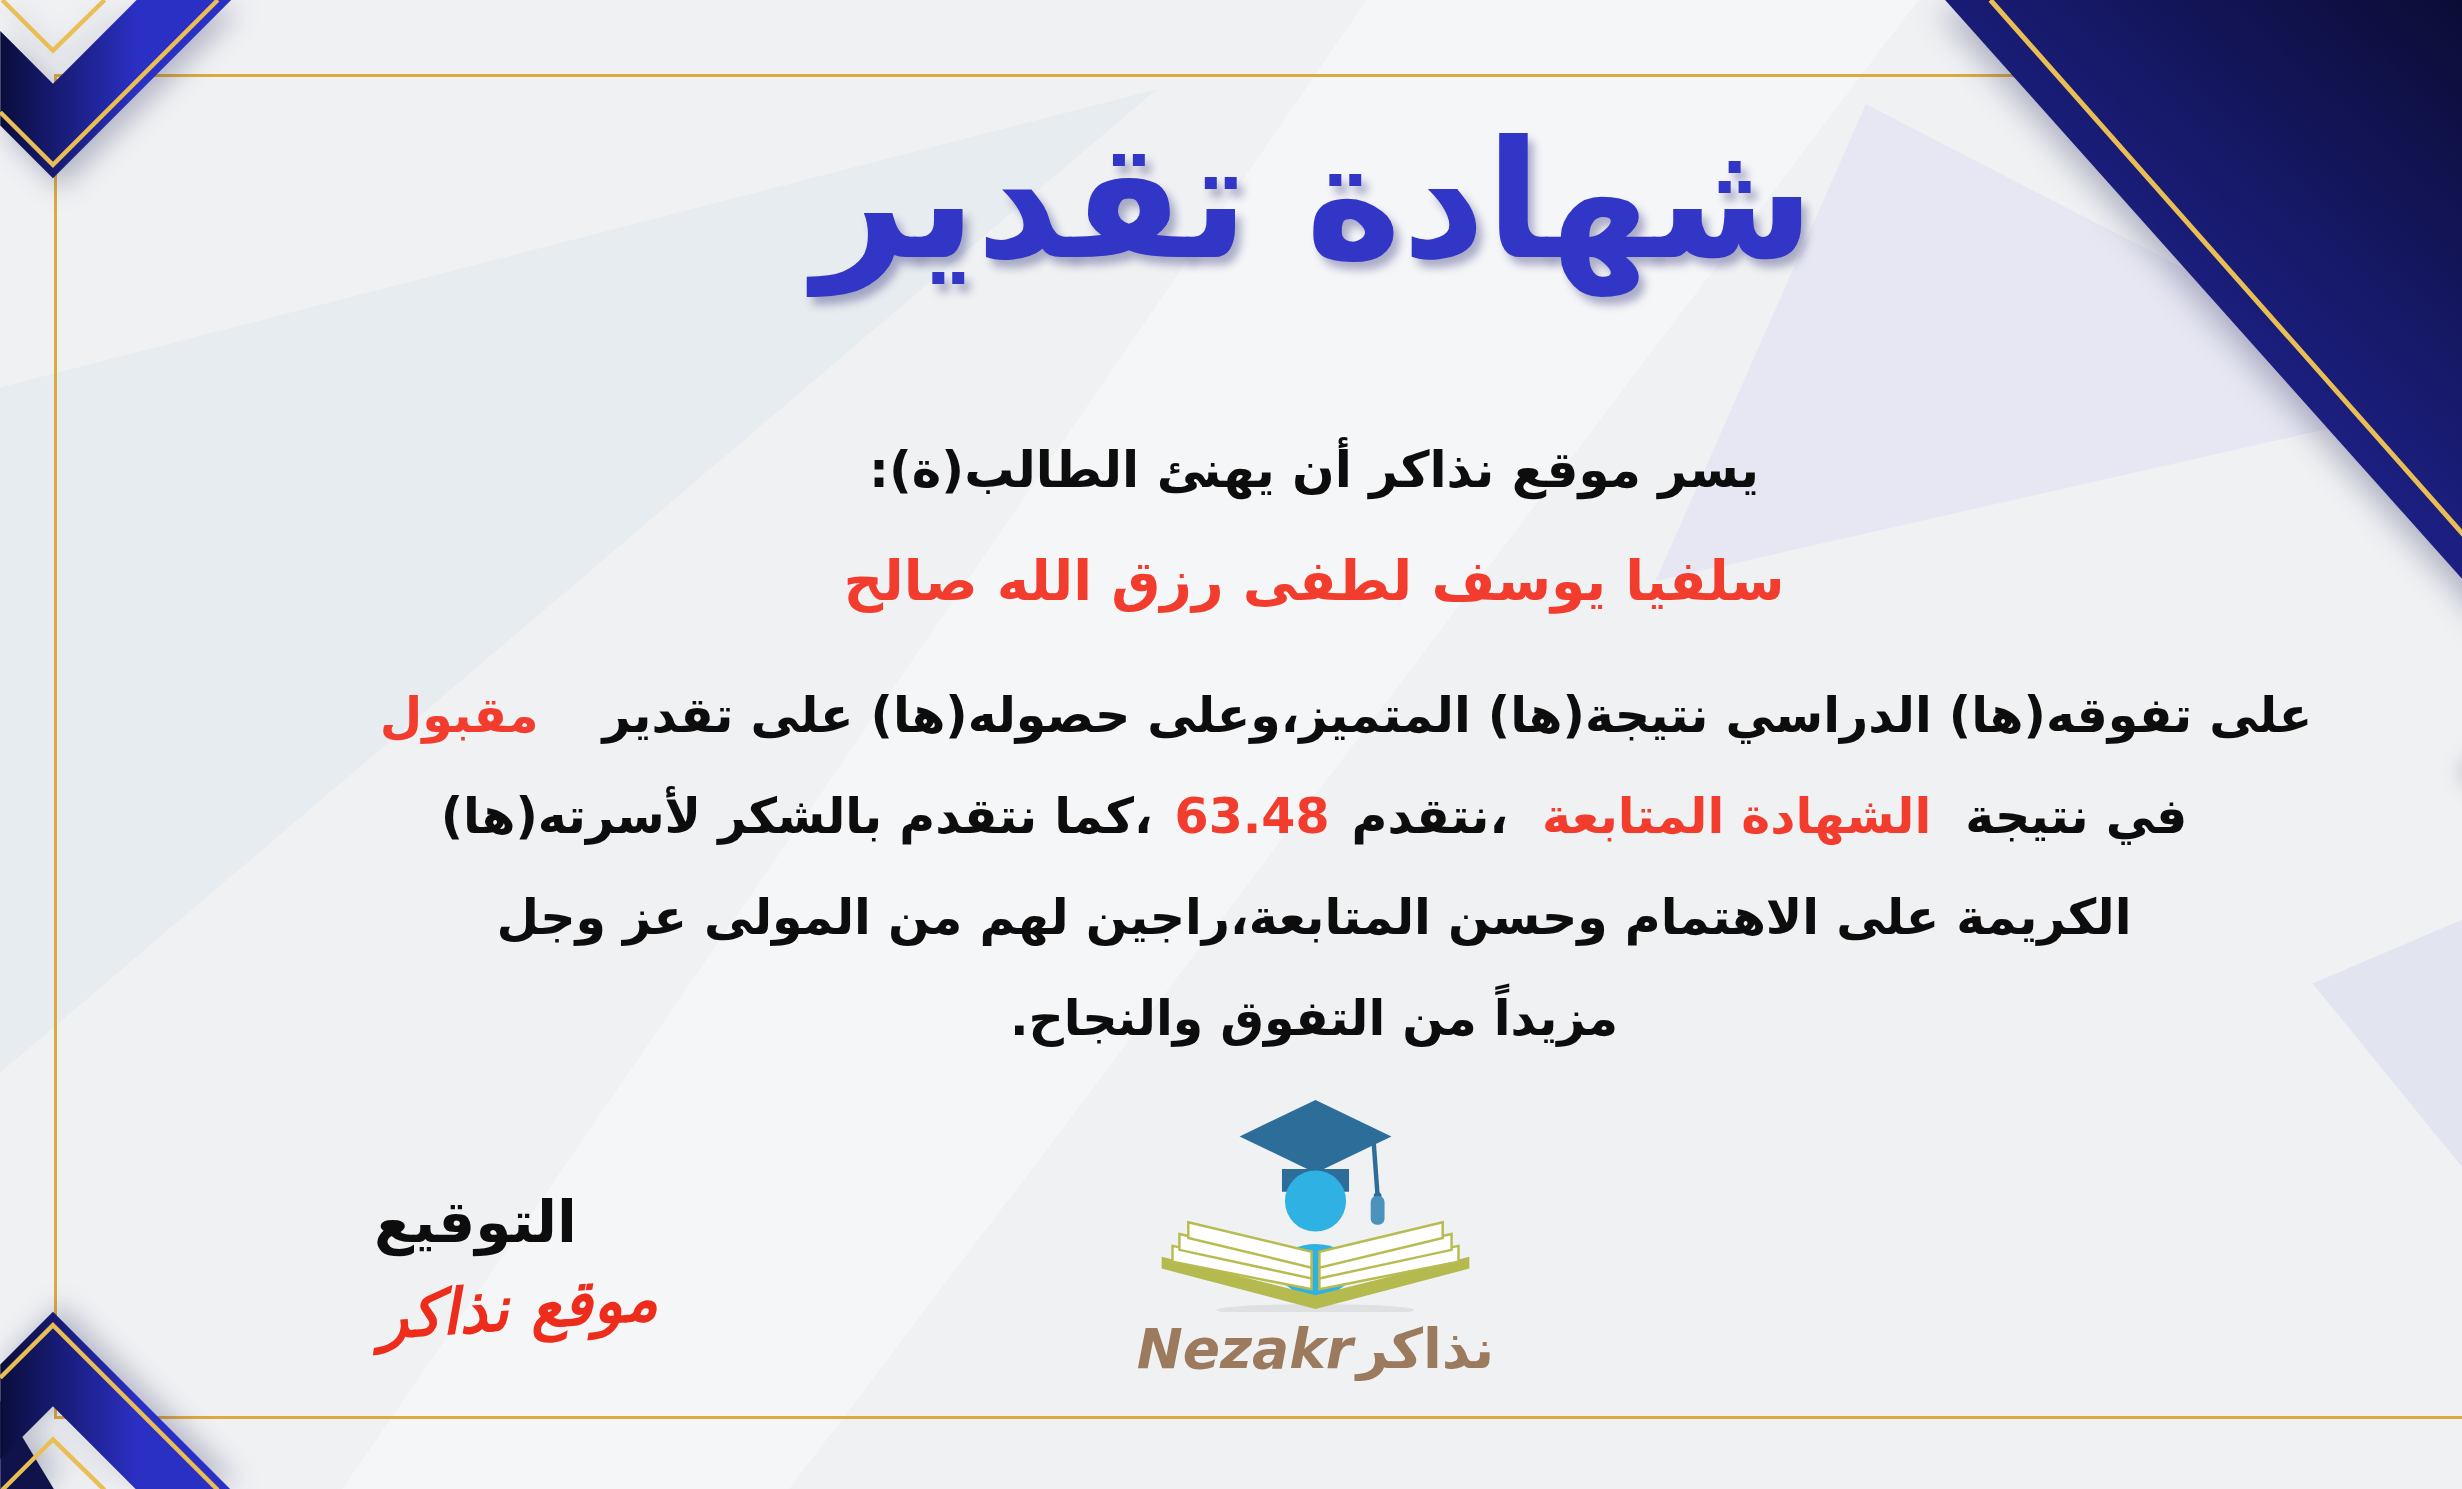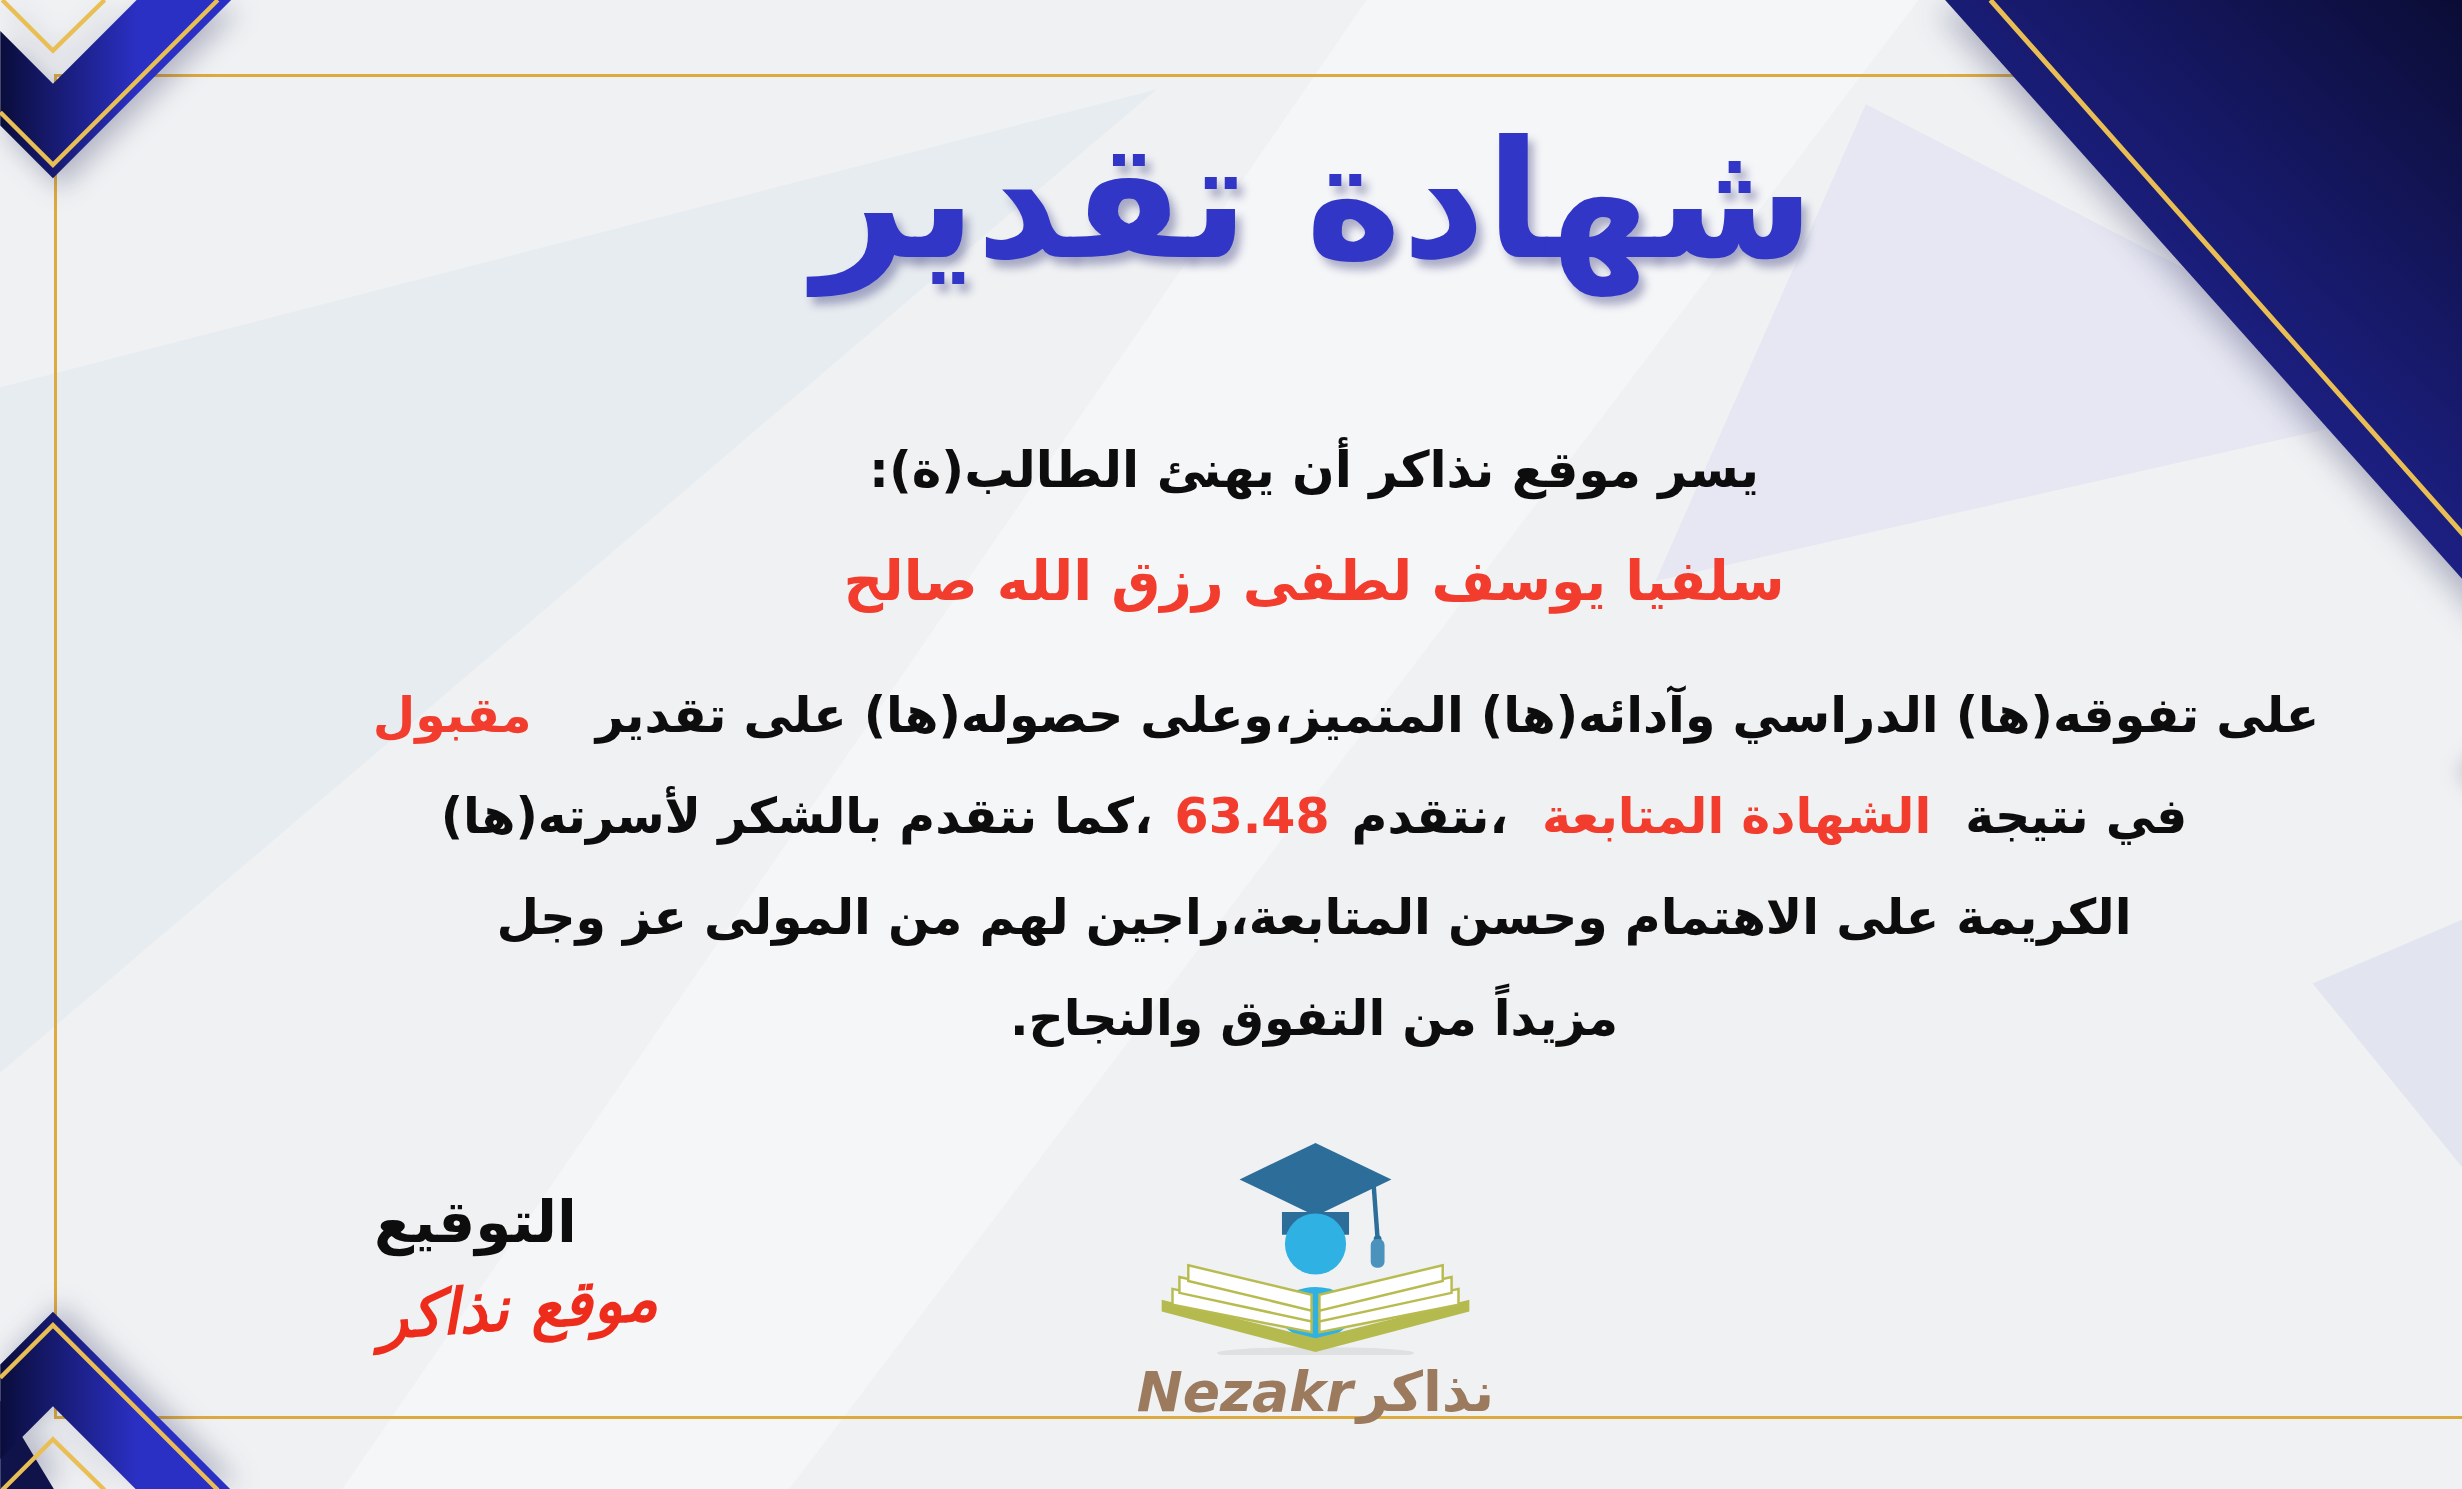--- a/index.html
+++ b/index.html
@@ -40,21 +40,21 @@
   .gap-lg{margin-inline:64px;}
   .gap-md{margin-inline:34px;}
   .gap-sm{margin-inline:22px;}
   .sig-label{left:374px;top:1162px;font-size:58px;font-weight:bold;color:#0d0d0d;margin-top:26px;}
   .sig-script{
     left:340px;top:1271px;width:355px;text-align:center;
     font-size:62px;font-style:italic;font-weight:bold;color:#ee2c1c;
     transform:rotate(-4deg);
   }
   
-  .logo{position:absolute;left:1138px;top:1138px;width:355px;z-index:3;text-align:center;}
+  .logo{position:absolute;left:1138px;top:1095px;width:355px;z-index:3;text-align:center;}
   .logo-caption{display:flex;justify-content:center;align-items:baseline;gap:3.9px;margin-top:3px;
     color:#9b7a5e;font-weight:bold;font-size:55px;}
   .logo-caption .latin{font-style:italic;}
 </style>
 </head>
 <body>
 
 <div class="bg-shape bgA"></div>
 <div class="bg-shape bgC"></div>
 <div class="bg-shape bgD"></div>
@@ -111,21 +111,21 @@
   <polyline points="420,205 205,420 420,635" fill="none" stroke="#23278f" stroke-width="7"></polyline>
 </svg>
 
 <div class="txt title" dir="rtl">شهادة تقدير</div>
 
 <div class="txt intro" dir="rtl">يسر موقع نذاكر أن يهنئ الطالب(ة):</div>
 
 <div class="txt student-name" dir="rtl">سلفيا يوسف لطفى رزق الله صالح</div>
 
 <div class="txt body-text" dir="rtl">
-  <div class="body-line"><span>على تفوقه(ها) الدراسي وآدائه(ها) المتميز،وعلى حصوله(ها) على تقدير</span><span class="hl gap-lg">مقبول</span></div>
+  <div class="body-line"><span>على تفوقه(ها) الدراسي نتيجة(ها) المتميز،وعلى حصوله(ها) على تقدير</span><span class="hl gap-lg">مقبول</span></div>
   <div class="body-line"><span>في نتيجة</span><span class="hl gap-md">الشهادة المتابعة</span><span>،نتقدم</span><span class="hl gap-sm">63.48</span><span>،كما نتقدم بالشكر لأسرته(ها)</span></div>
   <div class="body-line">الكريمة على الاهتمام وحسن المتابعة،راجين لهم من المولى عز وجل</div>
   <div class="body-line">مزيداً من التفوق والنجاح.</div>
 </div>
 
 <div class="txt sig-label" dir="rtl">التوقيع</div>
 <div class="txt sig-script" dir="rtl">موقع نذاكر</div>
 
 <div class="logo">
   <svg viewBox="0 0 720 440" width="355" height="217">

